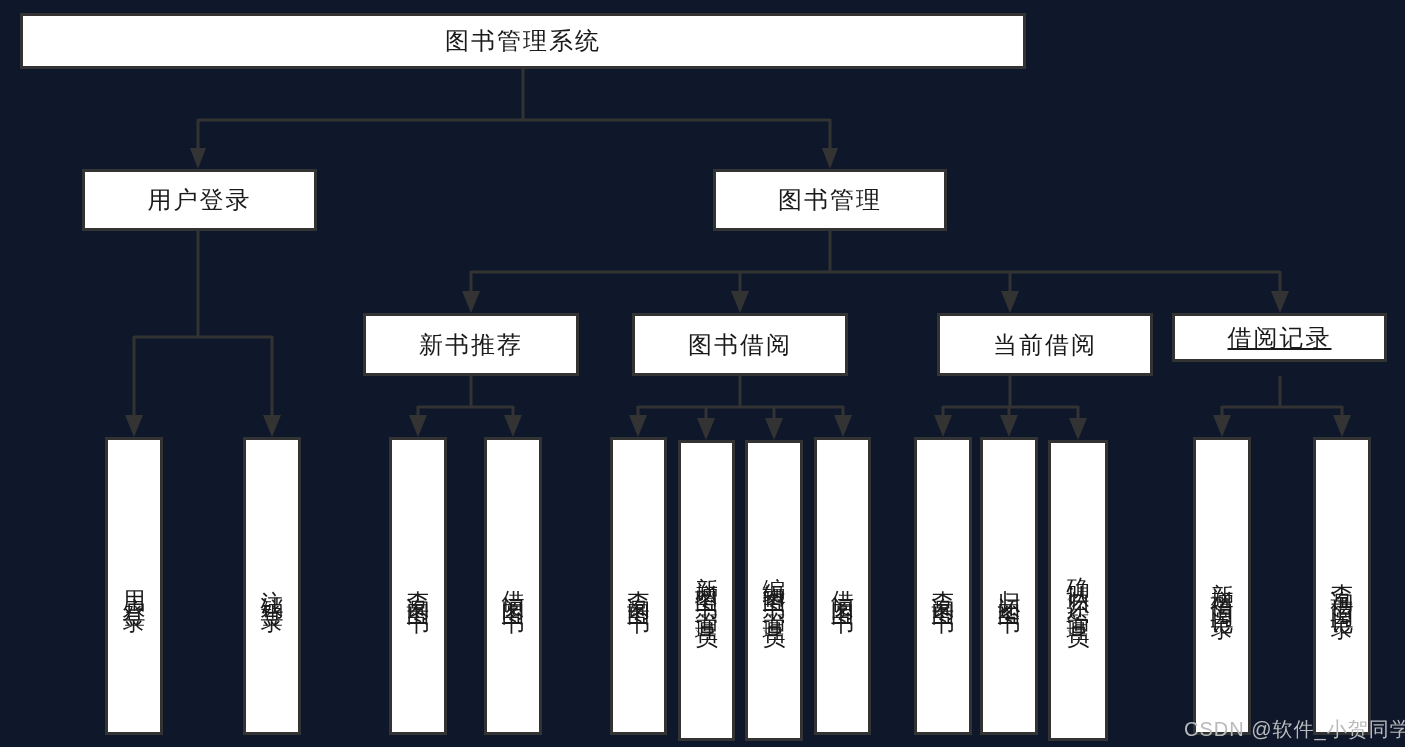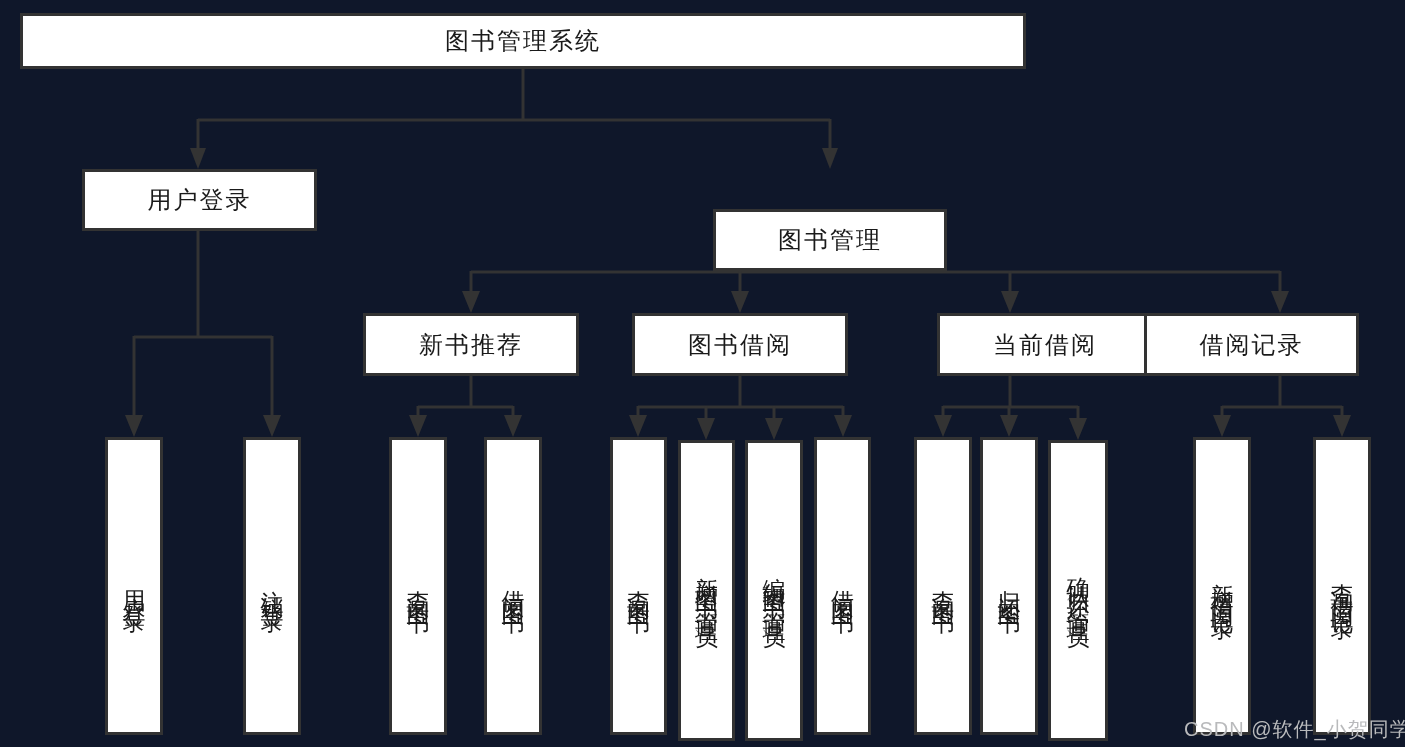--- a/index.html
+++ b/index.html
@@ -139,34 +139,34 @@
     </g>
   </svg>
 
   <div class="node node-h" style="left:20px; top:13px; width:1006px; height:56px;">
     <span>图书管理系统</span>
   </div>
 
   <div class="node node-h" style="left:82px; top:169px; width:235px; height:62px;">
     <span>用户登录</span>
   </div>
-  <div class="node node-h" style="left:713px; top:169px; width:234px; height:62px;margin-top:40px;">
+  <div class="node node-h" style="left:713px; top:169px; width:234px; height:62px;">
     <span>图书管理</span>
   </div>
 
   <div class="node node-h" style="left:363px; top:313px; width:216px; height:63px;">
     <span>新书推荐</span>
   </div>
   <div class="node node-h" style="left:632px; top:313px; width:216px; height:63px;">
     <span>图书借阅</span>
   </div>
   <div class="node node-h" style="left:902px; top:313px; width:216px; height:63px;margin-left:35px;">
     <span>当前借阅</span>
   </div>
-  <div class="node node-h" style="left:1144px; top:313px; width:215px; height:63px;">
+  <div class="node node-h" style="left:1172px; top:313px; width:215px; height:49px;text-decoration:underline;">
     <span>借阅记录</span>
   </div>
 
   <div class="node node-v" style="left:105px; top:437px; width:58px; height:298px;">
     <span class="vtext">用户登录</span>
   </div>
   <div class="node node-v" style="left:243px; top:437px; width:58px; height:298px;">
     <span class="vtext">注销登录</span>
   </div>
 

